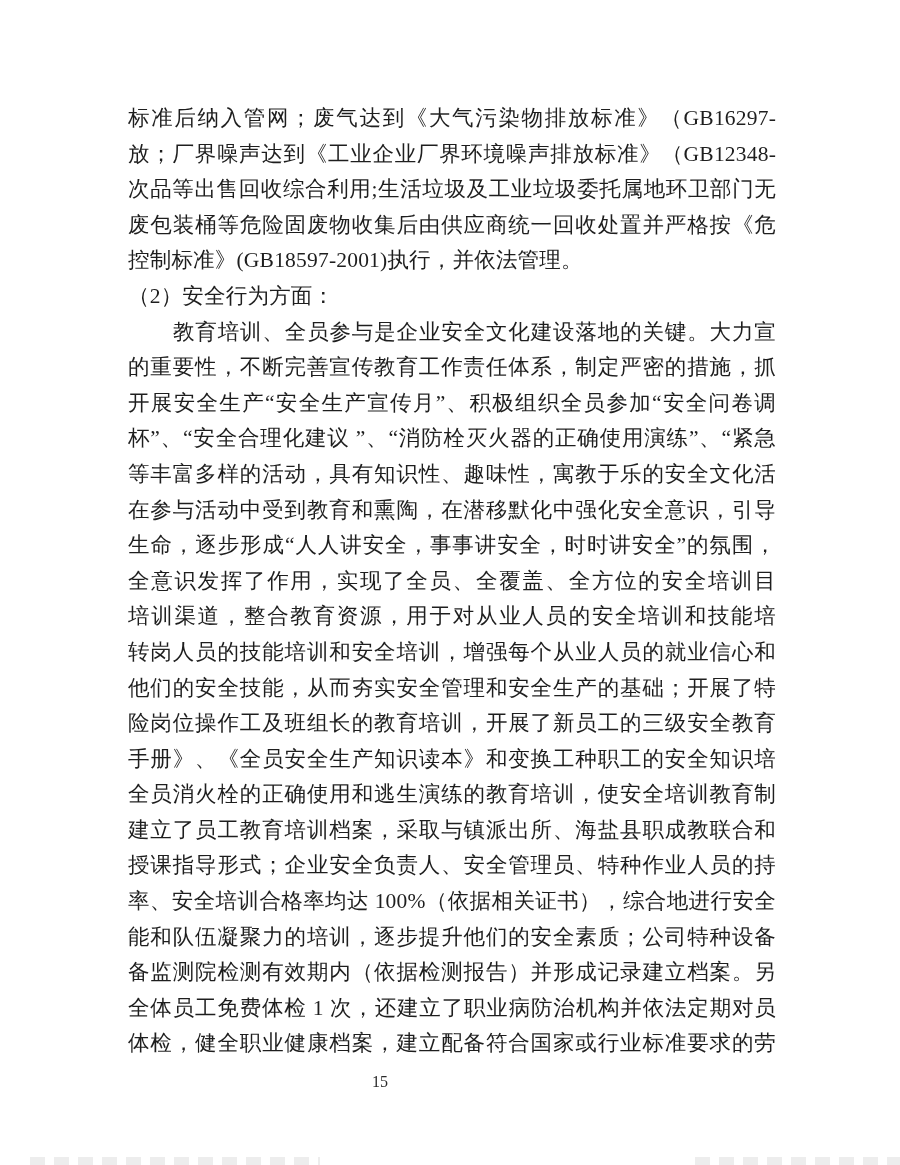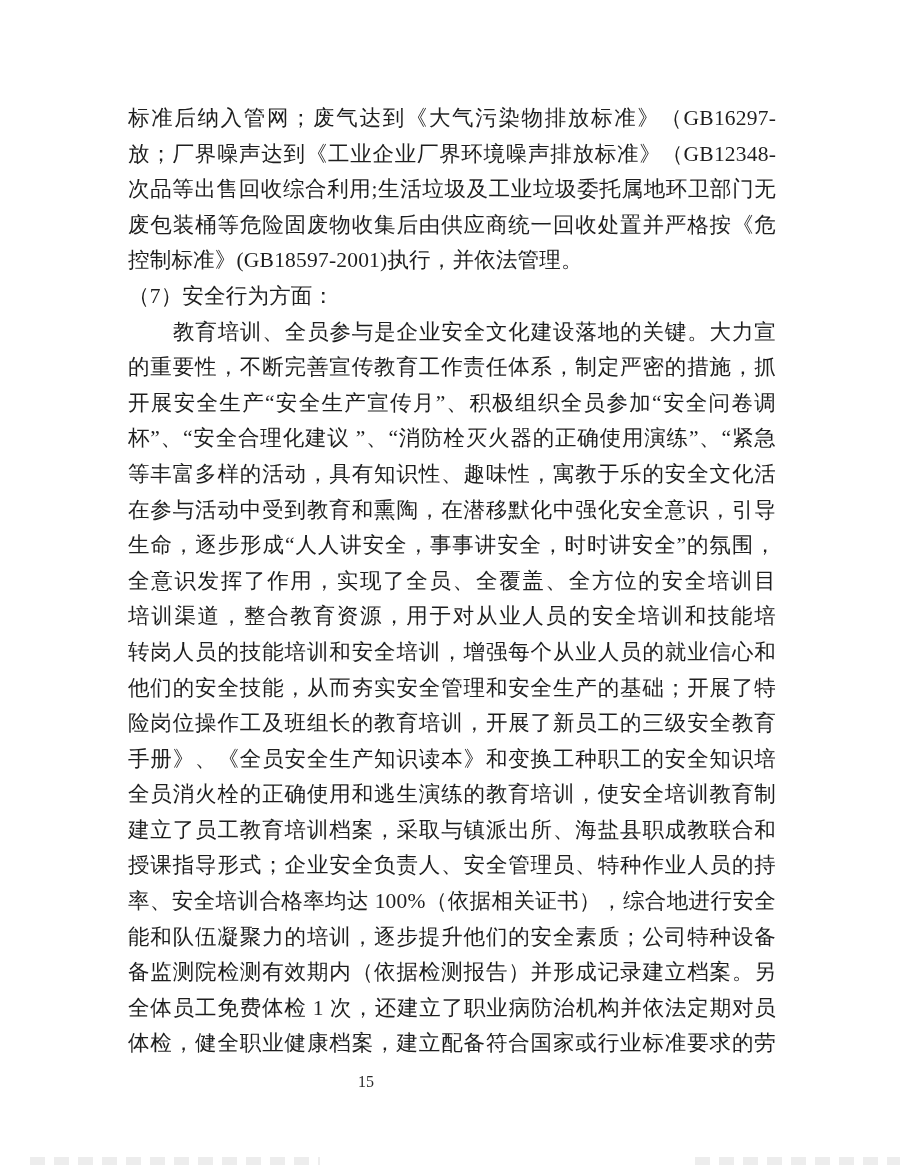--- a/index.html
+++ b/index.html
@@ -35,21 +35,21 @@
   .line.nj {
     text-align: center;
     text-align-last: left;
   }
   .line.ind {
     text-indent: 45px;
   }
   .pageno {
     position: absolute;
     top: 1072px;
-    left: 0;
+    left: 14px;
     width: 732px;
     text-align: center;
     font-size: 16px;
     line-height: 20px;
     color: #2a2a2a;
   }
   
   .sliver {
     position: absolute;
     bottom: 0;
@@ -66,21 +66,21 @@
 </head>
 <body>
 
 <div class="page">
   <div class="content">
     <div class="line">标准后纳入管网；废气达到《大气污染物排放标准》（GB16297-1996）二级标准排</div>
     <div class="line">放；厂界噪声达到《工业企业厂界环境噪声排放标准》（GB12348-2008）；边角料、</div>
     <div class="line">次品等出售回收综合利用;生活垃圾及工业垃圾委托属地环卫部门无害化清运处置。</div>
     <div class="line">废包装桶等危险固废物收集后由供应商统一回收处置并严格按《危险废物贮存污染</div>
     <div class="line nj">控制标准》(GB18597-2001)执行，并依法管理。</div>
-    <div class="line nj">（7）安全行为方面：</div>
+    <div class="line nj">（2）安全行为方面：</div>
     <div class="line ind">教育培训、全员参与是企业安全文化建设落地的关键。大力宣传安全生产工作</div>
     <div class="line">的重要性，不断完善宣传教育工作责任体系，制定严密的措施，抓细抓实各项工作，</div>
     <div class="line">开展安全生产“安全生产宣传月”、积极组织全员参加“安全问卷调查”、“安康</div>
     <div class="line">杯”、“安全合理化建议 ”、“消防栓灭火器的正确使用演练”、“紧急逃生演练”</div>
     <div class="line">等丰富多样的活动，具有知识性、趣味性，寓教于乐的安全文化活动，使参与人员</div>
     <div class="line">在参与活动中受到教育和熏陶，在潜移默化中强化安全意识，引导关注安全、关爱</div>
     <div class="line">生命，逐步形成“人人讲安全，事事讲安全，时时讲安全”的氛围，为增强全员安</div>
     <div class="line">全意识发挥了作用，实现了全员、全覆盖、全方位的安全培训目标。另一方面拓宽</div>
     <div class="line">培训渠道，整合教育资源，用于对从业人员的安全培训和技能培训，特别是加强对</div>
     <div class="line">转岗人员的技能培训和安全培训，增强每个从业人员的就业信心和安全意识，提高</div>

